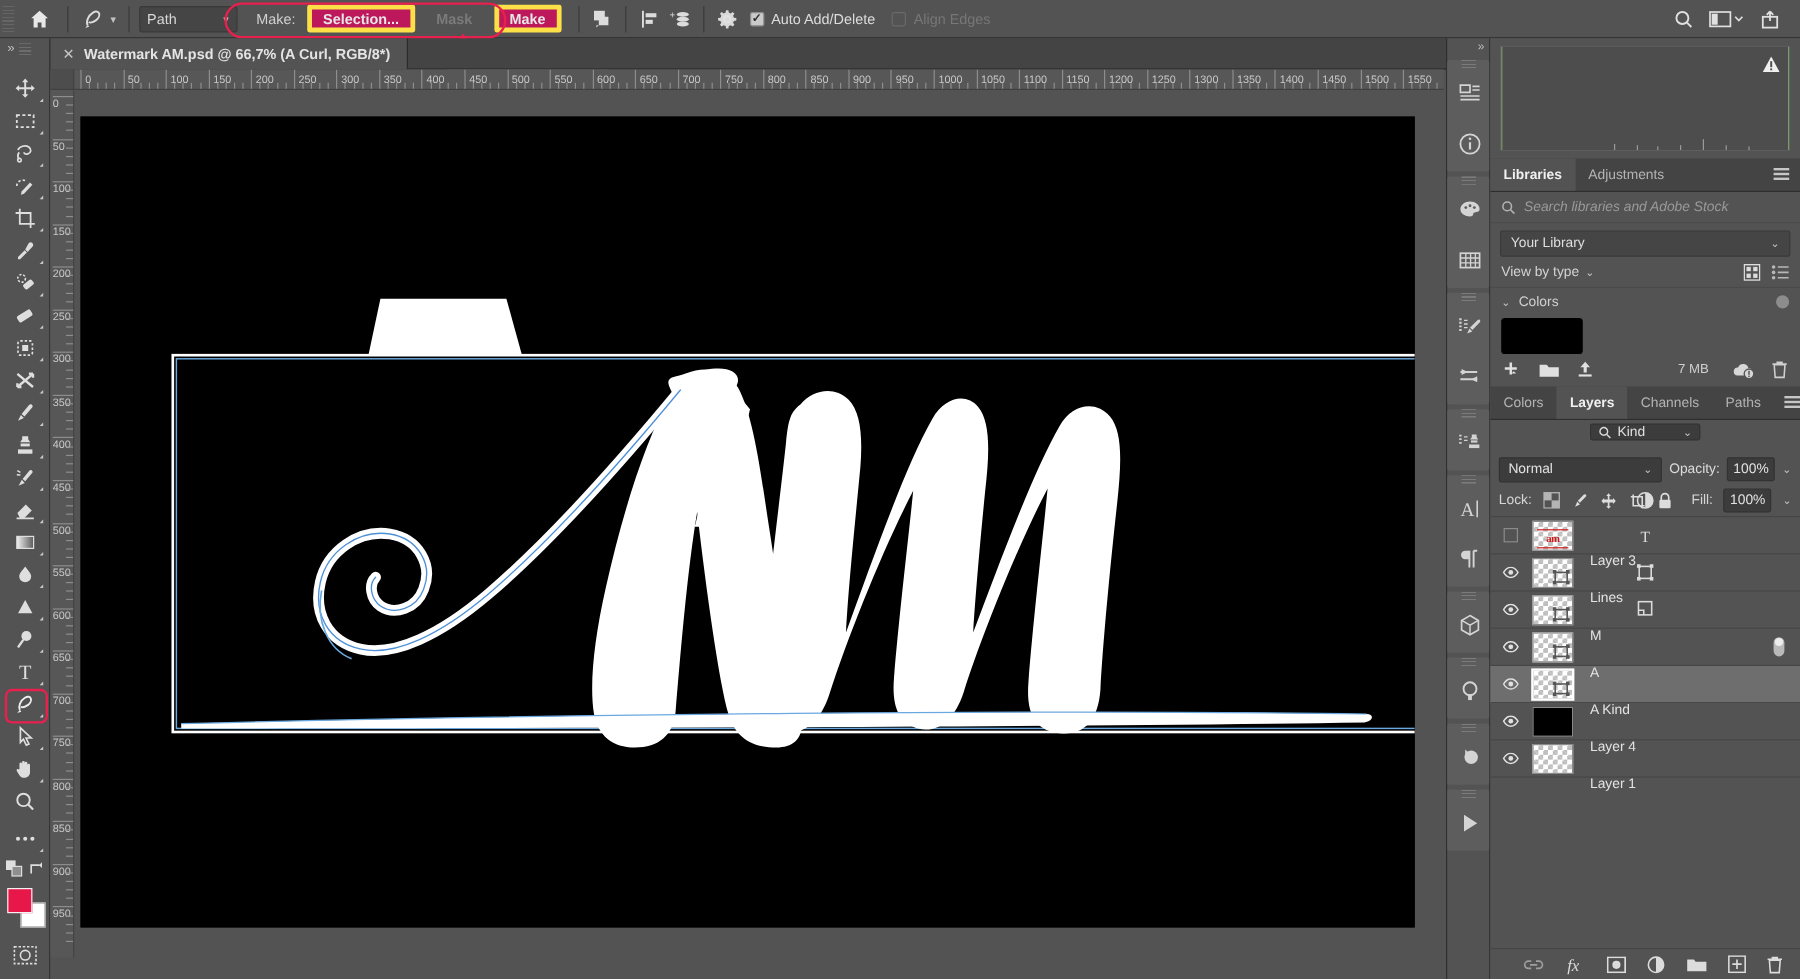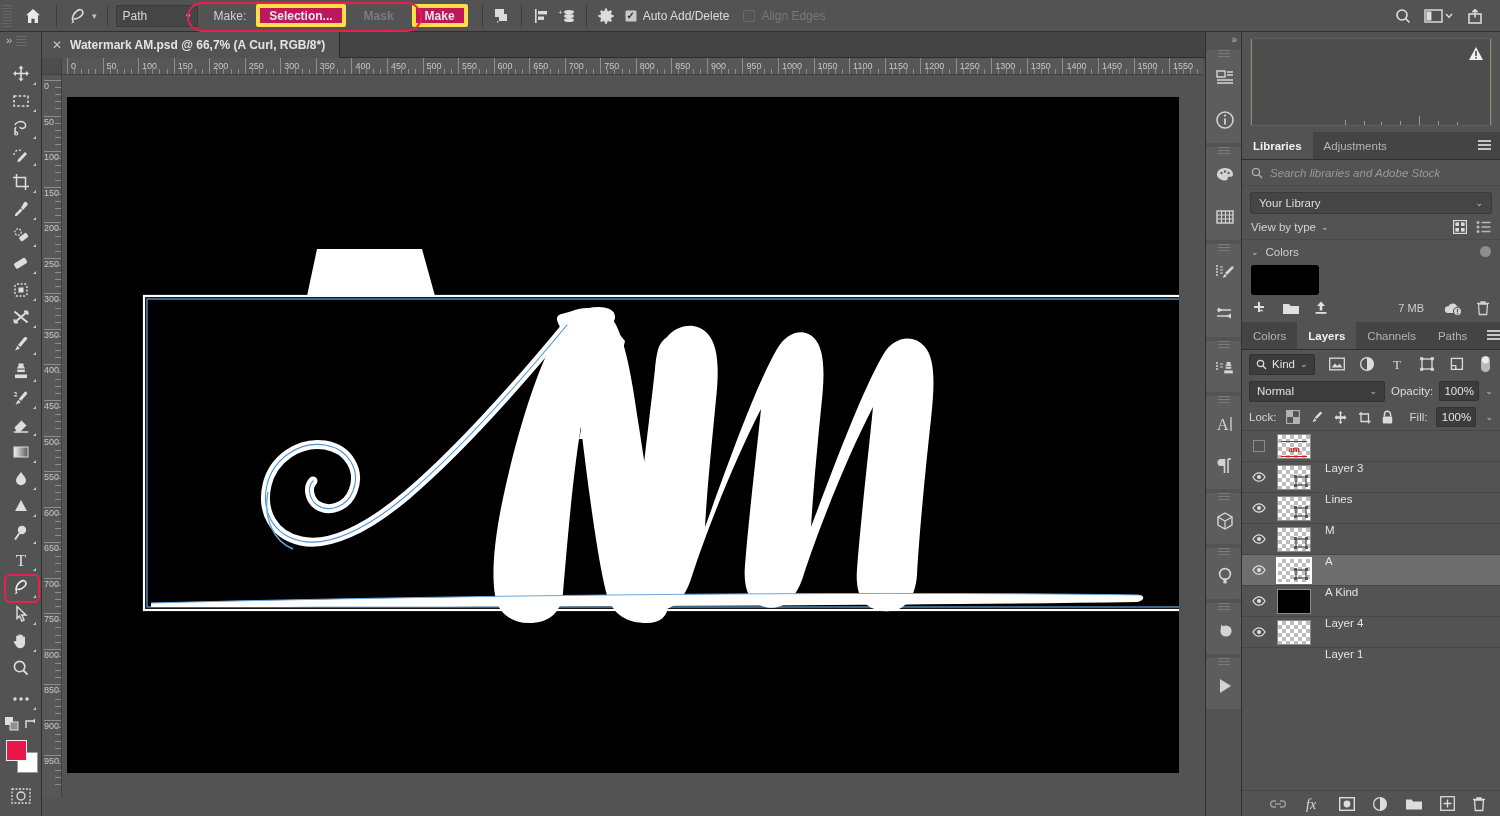--- a/index.html
+++ b/index.html
@@ -156,21 +156,21 @@
   .lib-viewrow { display:flex; align-items:center; padding:6px 9px 5px 9px; font-size:11.5px; color:#d3d3d3;}
   .lib-viewicons { margin-left:auto; display:flex; gap:9px; align-items:center; }
   .lib-colors { border-top:1px solid #4a4a4a; padding:6px 9px 0 9px; position:relative;}
   .lib-colors-hdr { display:flex; align-items:center; gap:7px; font-size:11.5px; color:#cfcfcf; }
   .color-chip { width:68px; height:30px; background:#000; border-radius:3px; margin-top:7px; }
   .lib-dot { position:absolute; right:9px; top:6px; width:11px;height:11px;border-radius:50%;background:#8d8d8d;}
   .lib-footer { display:flex; align-items:center; gap:13px; padding:5px 10px 6px 10px; }
   .lib-size { margin-left:auto; font-size:11px; color:#cfcfcf; margin-right:6px; }
 
   
-  .filter-row { display:flex; align-items:center; gap:14px; height:28px; padding:3px 7px; }
+  .filter-row { display:flex; align-items:center; gap:14px; height:28px; padding:3px 7px;flex-direction:column; }
   .kind-combo { height:21px; width:92px; background:#3c3c3c; border:1px solid #323232; border-radius:2px;
                 display:flex; align-items:center; padding:0 6px; gap:5px; font-size:11.5px; color:#e0e0e0;}
   .kind-caret { margin-left:auto; font-size:9px; }
   .filt-ic { width:22px; height:22px; display:flex; align-items:center; justify-content:center; }
   .blend-row { display:flex; align-items:center; height:26px; padding:0 7px; gap:6px; }
   .blend-combo { height:21px; width:136px; background:#3c3c3c; border:1px solid #323232; border-radius:2px;
                  display:flex; align-items:center; padding:0 7px; font-size:11.5px; color:#e2e2e2;}
   .num-field { height:20px; width:40px; background:#3c3c3c; border:1px solid #323232; border-radius:2px;
                display:flex; align-items:center; justify-content:center; font-size:11.5px; color:#e2e2e2;}
   .lock-row { display:flex; align-items:center; height:26px; padding:0 7px; gap:9px; }

